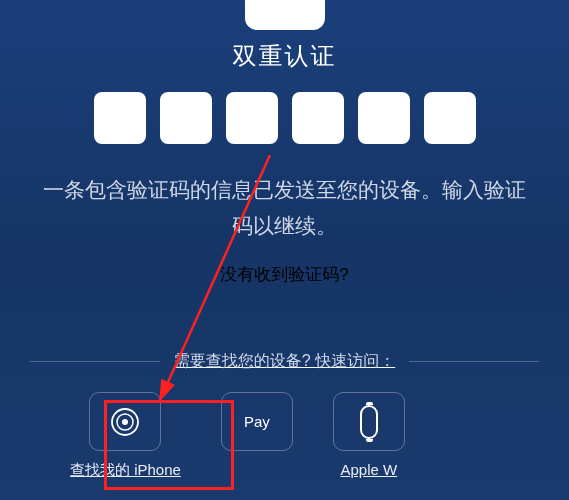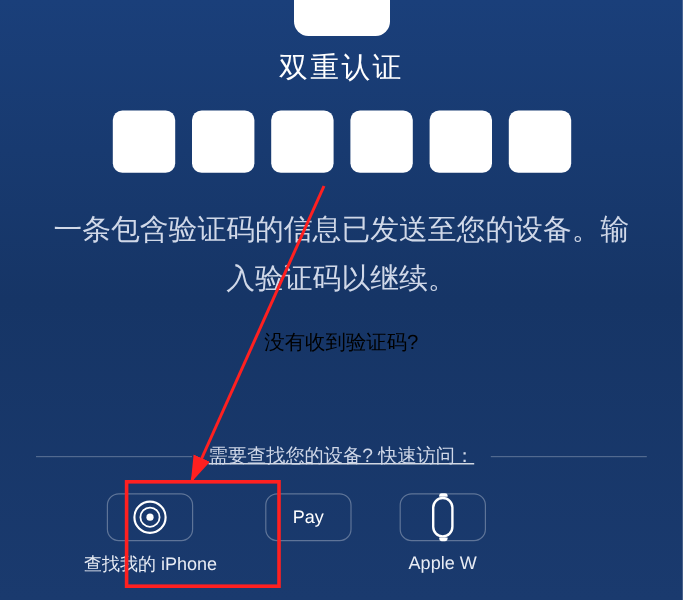--- a/index.html
+++ b/index.html
@@ -47,21 +47,21 @@
       width: 52px;
       height: 52px;
       background: #ffffff;
       border-radius: 8px;
       border: none;
       text-align: center;
       font-size: 24px;
       color: #000;
     }
     .message {
-      font-size: 24px;
+      font-size: 21px;
       color: #d0d8e8;
       text-align: center;
       line-height: 1.7;
       padding: 0 40px;
       margin-bottom: 20px;
     }
     .resend-link {
       font-size: 17px;
       color: #000000;
       cursor: pointer;
@@ -97,31 +97,32 @@
     }
     .app-item {
       display: flex;
       flex-direction: column;
       align-items: center;
       gap: 10px;
       cursor: pointer;
     }
     .app-icon-box {
       width: 72px;
-      height: 40px;
+      height: 59px;
       border: 1px solid rgba(255,255,255,0.3);
       border-radius: 10px;
       display: flex;
       align-items: center;
       justify-content: center;
     }
     .app-label {
       font-size: 15px;
       color: #e8ecf4;
       white-space: nowrap;
+      text-decoration: underline;
     }
     .highlight-box {
       position: absolute;
       border: 3px solid #ff2020;
       pointer-events: none;
     }
     .highlight-find {
       left: 104px;
       bottom: 10px;
       width: 130px;

